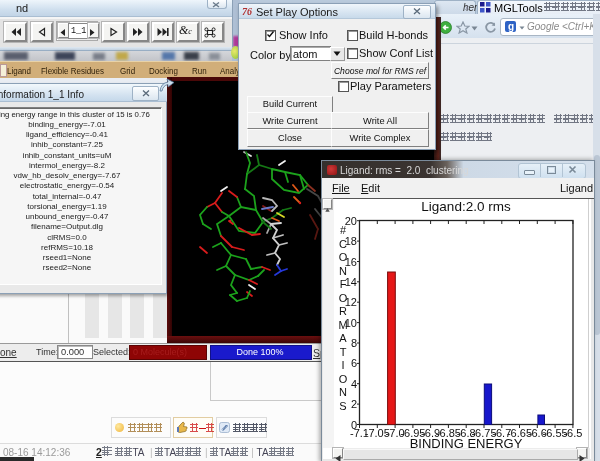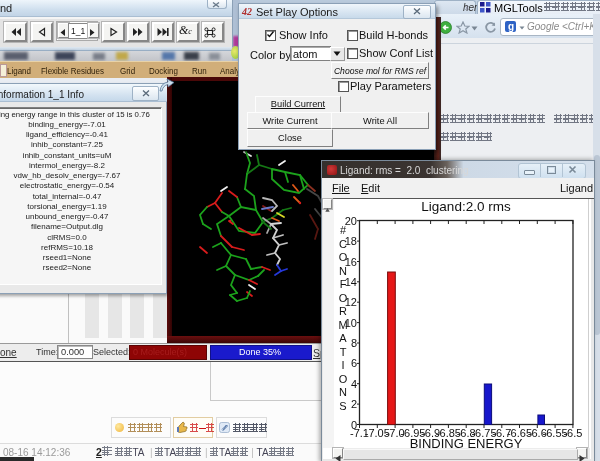--- a/index.html
+++ b/index.html
@@ -216,45 +216,45 @@
 
 <div class="abs" style="left:0;top:343px;width:330px;height:17px;background:#ededed;border-top:1px solid #9a9a9a;border-bottom:1px solid #555;"></div>
 <div class="abs" style="left:0;top:346.5px;font-size:10px;color:#333;text-decoration:underline;">one</div>
 <div class="abs" style="left:36px;top:347px;font-size:9px;color:#333;">Time:</div>
 <div class="abs" style="left:57px;top:345px;width:34px;height:12px;background:#fff;border:1px solid #888;box-shadow:inset 1px 1px 0 #bbb;"></div>
 <div class="abs" style="left:61px;top:347px;font-size:9.3px;color:#333;">0.000</div>
 <div class="abs" style="left:93px;top:347px;font-size:9px;color:#333;">Selected:</div>
 <div class="abs" style="left:129px;top:344.5px;width:76px;height:13px;background:#8e0505;border:1px solid #5a0303;"></div>
 <div class="abs" style="left:133px;top:347px;font-size:9px;color:#aa2020;opacity:0.85;">0 Molecule(s)</div>
 <div class="abs" style="left:210px;top:344.5px;width:100px;height:13px;background:#1a1acc;border:1px solid #11118a;"></div>
-<div class="abs" style="left:210px;top:347px;width:100px;font-size:9px;color:#fff;text-align:center;">Done 35%</div>
+<div class="abs" style="left:210px;top:347px;width:100px;font-size:9px;color:#fff;text-align:center;">Done 100%</div>
 <div class="abs" style="left:313px;top:347px;font-size:10.5px;color:#333;text-decoration:underline;">Sp</div>
 
 <div class="abs" style="left:0;top:0;width:232px;height:47px;background:#e4e4e4;border-right:1px solid #8ba0b6;">
   <div class="abs" style="left:0;top:0;width:232px;height:16px;background:linear-gradient(#eef5fb,#cfdfee 60%,#c2d4e6);border-bottom:1px solid #aabed2;"></div>
-  <div class="abs" style="left:0;top:2px;font-size:11px;color:#1a1a1a;">nd</div>
+  <div class="abs" style="left:16px;top:2px;font-size:11px;color:#1a1a1a;">nd</div>
   <div class="abs" style="left:207px;top:0px;width:18px;height:8px;background:linear-gradient(#fdfeff,#dbe6f0);border:1px solid #9eb2c6;border-top:none;border-radius:0 0 3px 3px;"></div>
   <svg class="abs" style="left:212px;top:1.5px;" width="8" height="6">
         <path d="M1 0.5 L7 5 M7 0.5 L1 5" stroke="#6a7a8a" stroke-width="1.3"></path>
       </svg>
   <div class="abs" style="left:0;top:17px;width:232px;height:2px;background:#f5f5f5;"></div>
 </div>
 
 <div class="abs btn3d" style="left:4px;top:22px;width:19px;height:16px;"><svg width="19" height="16">
         <path d="M10 4 L5.5 8 L10 12z M15 4 L10.5 8 L15 12z" fill="#222"></path>
       </svg></div>
 <div class="abs btn3d" style="left:31px;top:22px;width:18px;height:16px;"><svg width="18" height="16">
         <path d="M11.5 4.5 L6.5 8 L11.5 11.5z" fill="none" stroke="#222" stroke-width="1.2"></path>
       </svg></div>
 <div class="abs" style="left:56px;top:21px;width:40px;height:18px;background:#ececec;border:1px solid #aaa;box-shadow:inset 1px 1px 0 #fff;"></div>
 <div class="abs btn3d" style="left:57.5px;top:23px;width:9px;height:13px;border-width:1px;"><svg width="7" height="11">
         <path d="M6 2 L1.5 5.5 L6 9z" fill="#222"></path>
       </svg></div>
 <div class="abs" style="left:68px;top:22.5px;width:18px;height:14px;background:#fff;border:1px solid #888;"></div>
-<div class="abs" style="left:71px;top:26px;font-size:8.5px;color:#111;">1_1</div>
+<div class="abs" style="left:71px;top:26px;font-size:8.5px;color:#111;font-family:Liberation Mono, monospace;">1_1</div>
 <div class="abs btn3d" style="left:88px;top:23px;width:9px;height:13px;border-width:1px;"><svg width="7" height="11">
         <path d="M1 2 L5.5 5.5 L1 9z" fill="#222"></path>
       </svg></div>
 <div class="abs btn3d" style="left:102px;top:22px;width:19px;height:16px;"><svg width="19" height="16">
         <path d="M7 4.5 L12.5 8 L7 11.5z" fill="none" stroke="#222" stroke-width="1.2"></path>
       </svg></div>
 <div class="abs btn3d" style="left:127px;top:22px;width:18px;height:16px;"><svg width="18" height="16">
         <path d="M4 4 L8.5 8 L4 12z M9 4 L13.5 8 L9 12z" fill="#222"></path>
       </svg></div>
 <div class="abs btn3d" style="left:152px;top:22px;width:18px;height:16px;"><svg width="18" height="16">
@@ -300,21 +300,21 @@
     <div>rseed2=None</div>
   </div>
 </div>
 
 <svg class="abs" style="left:158px;top:78px;" width="20" height="15">
       <path d="M2 13 Q3 5 10 4 L9 1 L16 4.5 L10 9 L10 6.5 Q5 7.5 4 13z" fill="#cfe0ee" stroke="#5a7a9a" stroke-width="0.8"></path>
     </svg>
 
 <div class="abs" style="left:238px;top:3px;width:196px;height:145px;background:#f0f0f0;border:1px solid #8ba0b6;box-shadow:2px 3px 4px rgba(0,0,0,0.4);">
   <div class="abs" style="left:0;top:0;width:196px;height:14px;background:linear-gradient(#f0f6fb,#d5e3f0 65%,#c8daea);border-bottom:1px solid #b5c8da;"></div>
-  <div class="abs" style="left:3px;top:1.5px;font-size:10px;color:#b03030;font-weight:bold;font-style:italic;font-family:'Liberation Serif',serif;">42</div>
+  <div class="abs" style="left:3px;top:1.5px;font-size:10px;color:#b03030;font-weight:bold;font-style:italic;font-family:'Liberation Serif',serif;">76</div>
   <div class="abs" style="left:17px;top:1.5px;font-size:11px;color:#1a1a1a;">Set Play Options</div>
   <div class="abs" style="left:164px;top:0.5px;width:26px;height:12px;background:linear-gradient(#fdfeff,#dbe6f0);border:1px solid #9eb2c6;border-radius:2px;"></div>
   <svg class="abs" style="left:174px;top:3.5px;" width="8" height="7">
         <path d="M1 0.5 L7 6 M7 0.5 L1 6" stroke="#5a6a7a" stroke-width="1.3"></path>
       </svg>
 
   <div class="abs cb" style="left:26px;top:26px;"></div>
   <svg class="abs" style="left:27px;top:26px;" width="9" height="9">
         <path d="M1.5 4.5 L3.5 6.5 L7.5 1.5" stroke="#111" stroke-width="1.4" fill="none"></path>
       </svg>
@@ -328,24 +328,25 @@
   <div class="abs" style="left:91px;top:42.5px;width:13px;height:12px;background:#e8e8e8;border:1px solid #999;border-top-color:#fff;border-left-color:#fff;"></div>
   <svg class="abs" style="left:94px;top:46.5px;" width="8" height="6">
         <path d="M0.5 0.5 L7.5 0.5 L4 5z" fill="#111"></path>
       </svg>
   <div class="abs cb" style="left:108px;top:44px;"></div>
   <div class="abs lbl11" style="left:120px;top:42.5px;">Show Conf List</div>
 
   <div class="abs tkbtn" style="left:92px;top:58px;width:96px;height:15px;font-size:8.6px;font-style:italic;">Choose mol for RMS ref</div>
   <div class="abs cb" style="left:99px;top:77px;"></div>
   <div class="abs lbl11" style="left:111px;top:75.5px;">Play Parameters</div>
-  <div class="abs tkbtn" style="left:16px;top:91.5px;width:84px;height:15px;text-decoration:underline;">Build Current</div>
+  <div class="abs tkbtn" style="left:8px;top:91.5px;width:84px;height:15px;">Build Current</div>
   <div class="abs tkbtn" style="left:8px;top:108px;width:84px;height:15px;text-align:right;">Write Current</div>
   <div class="abs tkbtn" style="left:92px;top:108px;width:96px;height:15px;">Write All</div>
   <div class="abs tkbtn" style="left:8px;top:124.5px;width:84px;height:16px;">Close</div>
+  <div class="abs tkbtn" style="left:92px;top:124.5px;width:96px;height:16px;">Write Complex</div>
 </div>
 
 <div class="abs" style="left:321px;top:160px;width:272px;height:301px;background:#e8e8e8;border:1px solid #7a8a9a;box-shadow:-2px -1px 4px rgba(0,0,0,0.3);">
 
   <div class="abs" style="left:0;top:0;width:272px;height:17px;background:linear-gradient(90deg,#35302d 0,#3b3431 40%,#6a625c 46%,#cdd9e6 52%,#d5e0ec 100%);"></div>
   <div class="abs" style="left:5px;top:3.5px;width:10px;height:10px;background:radial-gradient(circle at 40% 40%,#d03838,#8e1414);border-radius:2px;"></div>
   <div class="abs" style="left:18px;top:3.5px;font-size:10px;color:#d8d8d8;white-space:nowrap;">Ligand: rms =&nbsp; 2.0&nbsp; clustering</div>
 
   <div class="abs" style="left:196px;top:1.5px;width:66px;height:14px;background:linear-gradient(#e6f0f8,#cfe0ef);border:1px solid #b2c4d4;border-radius:3px;"></div>
   <div class="abs" style="left:218px;top:1.5px;width:1px;height:14px;background:#b2c4d4;"></div>

